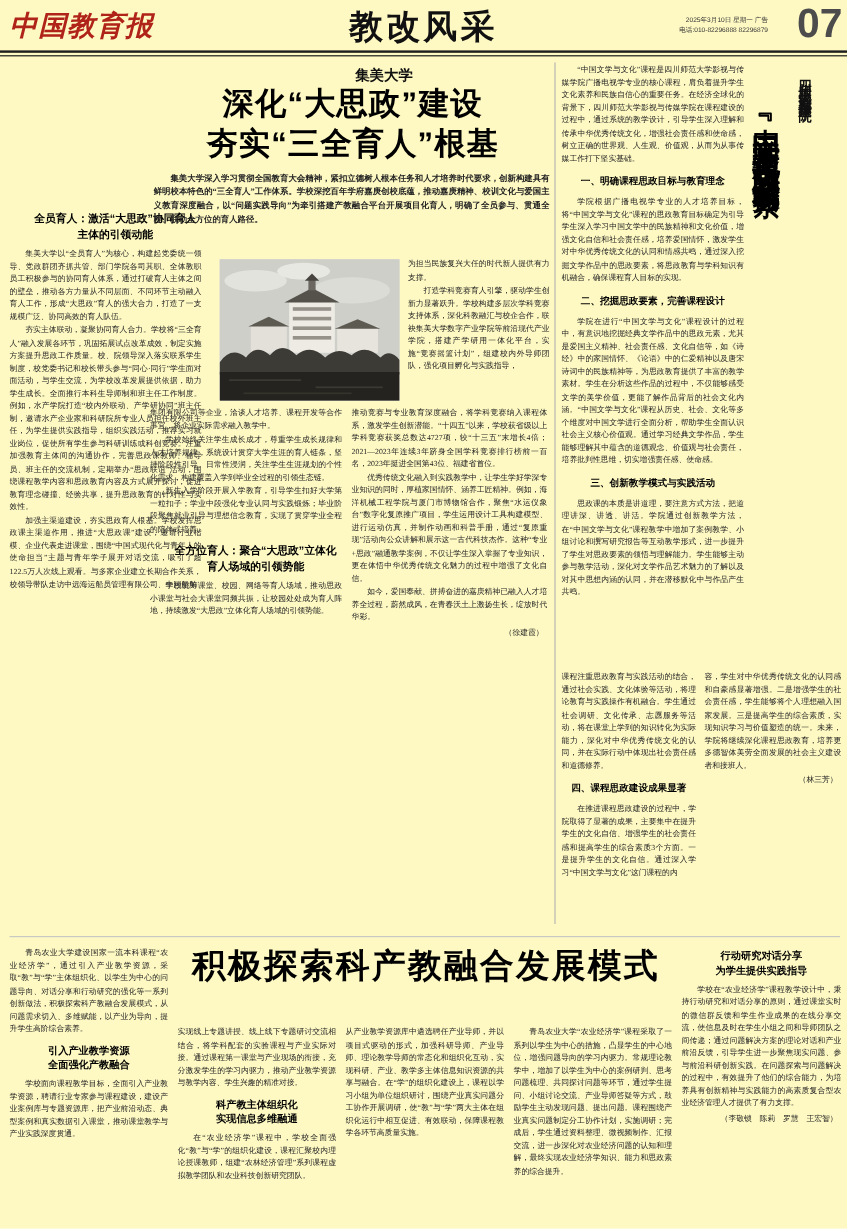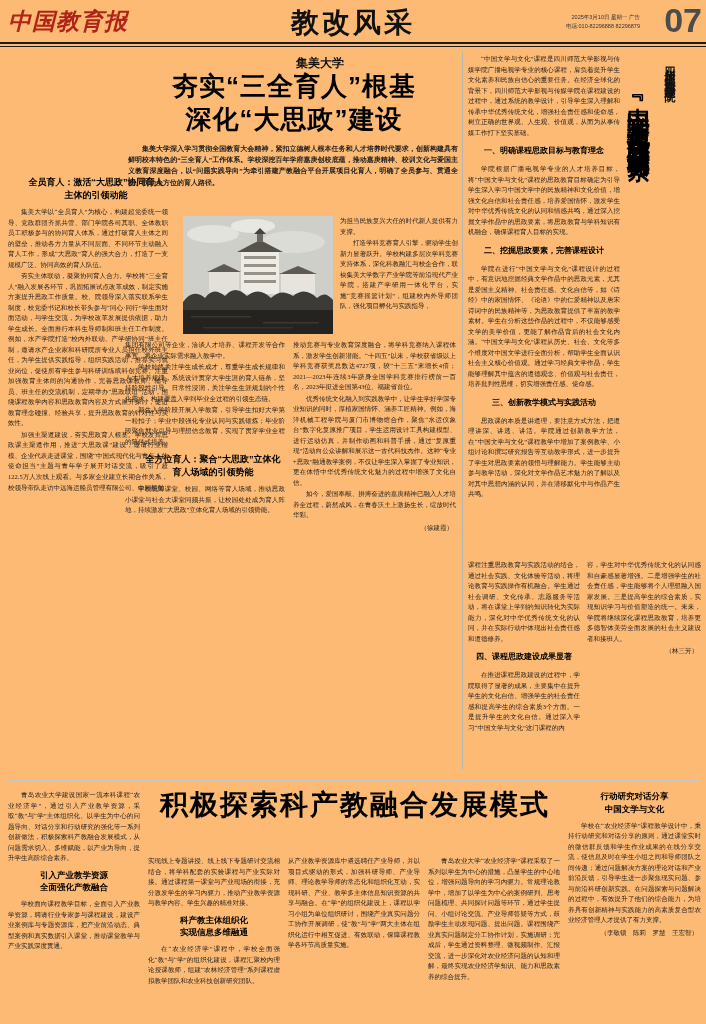--- a/index.html
+++ b/index.html
@@ -1,16 +1,16 @@
 <!DOCTYPE html>
 <html><head>
 <meta charset="utf-8">
 <style>
   html,body{margin:0;padding:0;background:#ffffff;}
-  #page{position:relative;width:706px;height:1024px;background:#fdba74;overflow:hidden;
+  #page{position:relative;width:706px;height:1024px;background:#fef9c3;overflow:hidden;
         font-family:"Liberation Serif",serif;color:#1b1b1b;}
   
   .masthead{position:absolute;left:8px;top:6px;width:140px;height:34px;
     font-family:"DejaVu Serif",serif;font-style:italic;font-weight:bold;
     font-size:23px;color:#b02318;letter-spacing:1px;}
   .section-title{position:absolute;left:233px;top:4px;width:240px;text-align:center;
     font-family:Liberation Sans, sans-serif;font-weight:900;font-size:28px;letter-spacing:3px;color:#111;}
   .meta{position:absolute;left:500px;top:13px;width:140px;text-align:right;
     font-family:"Liberation Sans",sans-serif;font-size:5.5px;line-height:1.7;color:#333;}
   .pagenum{position:absolute;left:646px;top:1px;width:56px;text-align:right;
@@ -61,22 +61,22 @@
   <div class="meta">
     <div>2025年3月10日 星期一 广告</div>
     <div>电话:010-82296888 82296879</div>
   </div>
   <div class="pagenum">07</div>
   <div class="hrule1"></div>
   <div class="hrule2"></div>
 
   <div class="kicker">集美大学</div>
   <div class="headlineA">
+    <div>深化“大思政”建设</div>
     <div>夯实“三全育人”根基</div>
-    <div>深化“大思政”建设</div>
   </div>
 
   <div class="col" style="left:8px;top:170px;width:160px;height:600px;">
     <div class="subhead">全员育人：激活“大思政”协同育人主体的引领动能</div>
     <div>
         <p class="para">集美大学以“全员育人”为核心，构建起党委统一领导、党政群团齐抓共管、部门学院各司其职、全体教职员工积极参与的协同育人体系，通过打破育人主体之间的壁垒，推动各方力量从不同层面、不同环节主动融入育人工作，形成“大思政”育人的强大合力，打造了一支规模广泛、协同高效的育人队伍。</p>
         <p class="para">夯实主体联动，凝聚协同育人合力。学校将“三全育人”融入发展各环节，巩固拓展试点改革成效，制定实施方案提升思政工作质量。校、院领导深入落实联系学生制度，校党委书记和校长带头参与“同心·同行”学生面对面活动，与学生交流，为学校改革发展提供依据，助力学生成长。全面推行本科生导师制和班主任工作制度。例如，水产学院打造“校内外联动、产学研协同”班主任制，邀请水产企业家和科研院所专业人员担任校外班主任，为学生提供实践指导，组织实践活动，推荐实习就业岗位，促使所有学生参与科研训练或科创竞赛。注重加强教育主体间的沟通协作，完善思政课教师、辅导员、班主任的交流机制，定期举办“思政联谊”活动，围绕课程教学内容和思政教育内容及方式展开探讨，促进教育理念碰撞、经验共享，提升思政教育的针对性与实效性。</p>
         <p class="para">加强主渠道建设，夯实思政育人根基。学校发挥思政课主渠道作用，推进“大思政课”建设，邀请行业楷模、企业代表走进课堂，围绕“中国式现代化与青年人的使命担当”主题与青年学子展开对话交流，吸引了超122.5万人次线上观看。与多家企业建立长期合作关系，校领导带队走访中远海运船员管理有限公司、中国船舶</p>
       </div>
   </div>
@@ -219,21 +219,21 @@
 
   <div class="col" style="left:428px;top:856px;width:132px;height:162px;">
     <div>
         <p class="para">青岛农业大学“农业经济学”课程采取了一系列以学生为中心的措施，凸显学生的中心地位，增强问题导向的学习内驱力。常规理论教学中，增加了以学生为中心的案例研判、思考问题梳理、共同探讨问题等环节，通过学生提问、小组讨论交流、产业导师答疑等方式，鼓励学生主动发现问题、提出问题。课程围绕产业真实问题制定分工协作计划，实施调研；完成后，学生通过资料整理、微视频制作、汇报交流，进一步深化对农业经济问题的认知和理解，最终实现农业经济学知识、能力和思政素养的综合提升。</p>
       </div>
   </div>
 
   <div class="col" style="left:568px;top:790px;width:133px;height:228px;">
     <div class="subheadC" style="margin-top:0;">
       <div>行动研究对话分享</div>
-      <div>中国文学与文化</div>
+      <div>为学生提供实践指导</div>
     </div>
     <div>
         <p class="para">学校在“农业经济学”课程教学设计中，秉持行动研究和对话分享的原则，通过课堂实时的微信群反馈和学生作业成果的在线分享交流，使信息及时在学生小组之间和导师团队之间传递；通过问题解决方案的理论对话和产业前沿反馈，引导学生进一步聚焦现实问题、参与前沿科研创新实践。在问题探索与问题解决的过程中，有效提升了他们的综合能力，为培养具有创新精神与实践能力的高素质复合型农业经济管理人才提供了有力支撑。</p>
       </div>
     <div class="byline">（李敬锁　陈莉　罗慧　王宏智）</div>
   </div>
 
 </div>
 
 </body></html>

